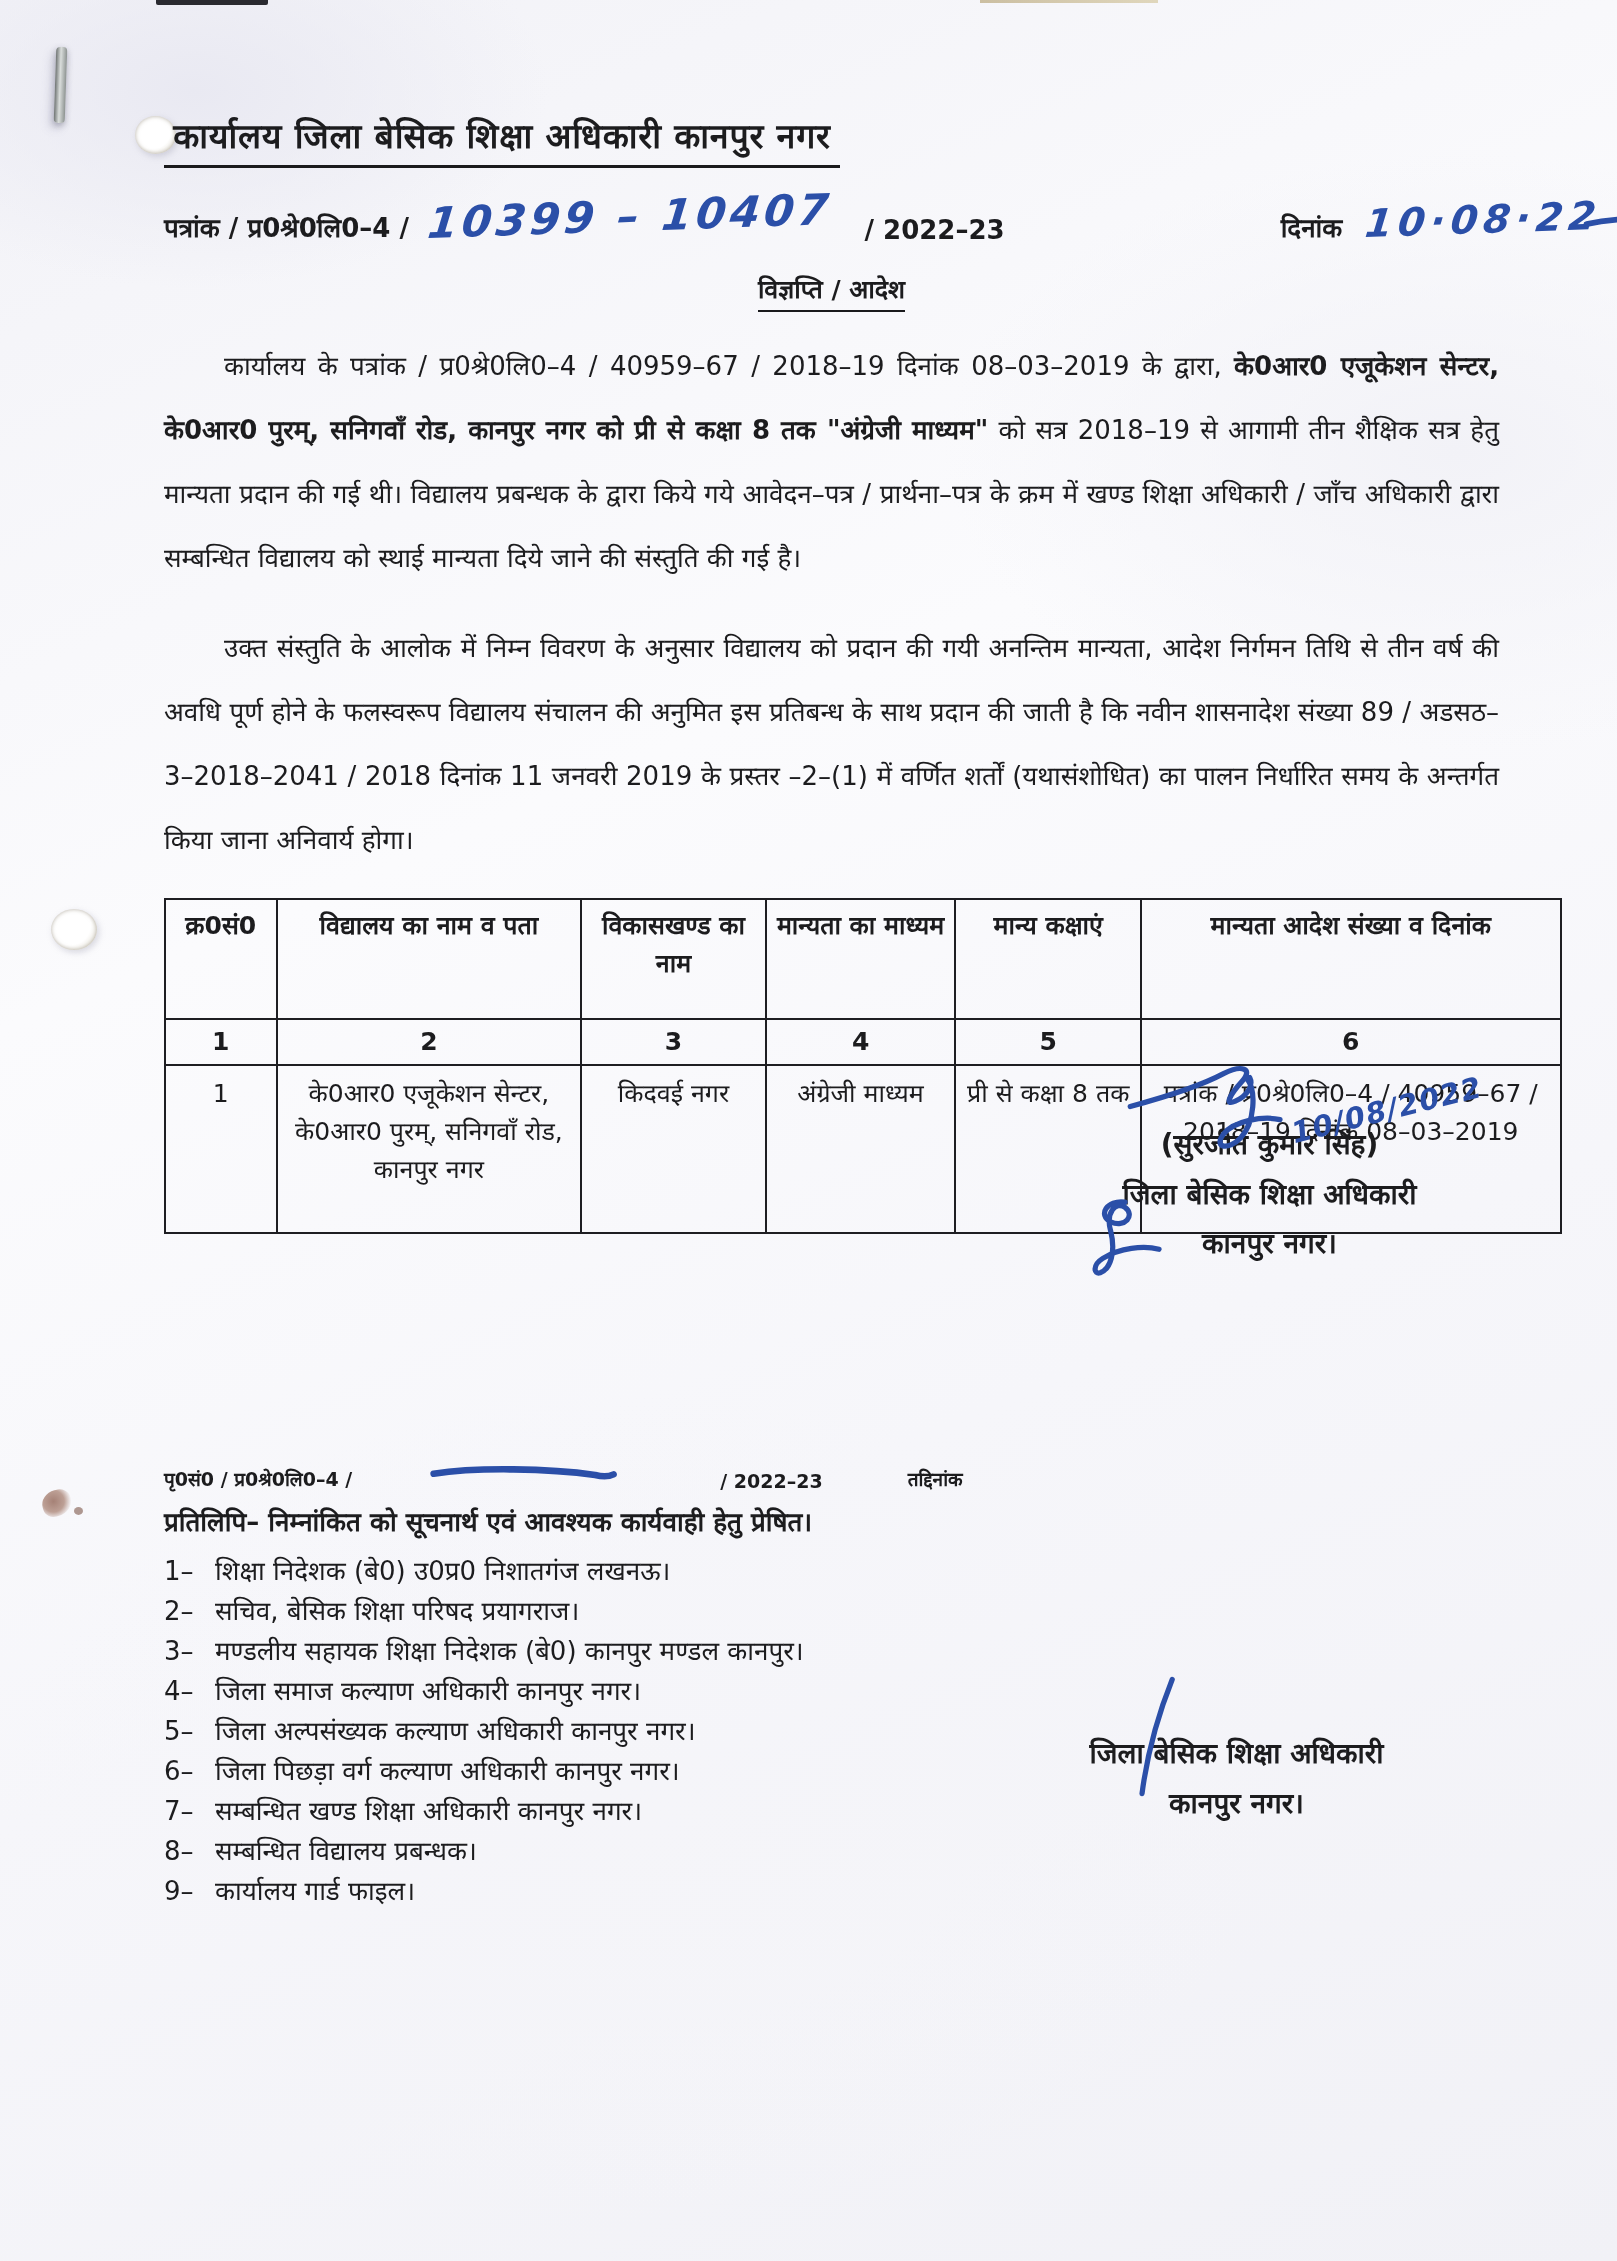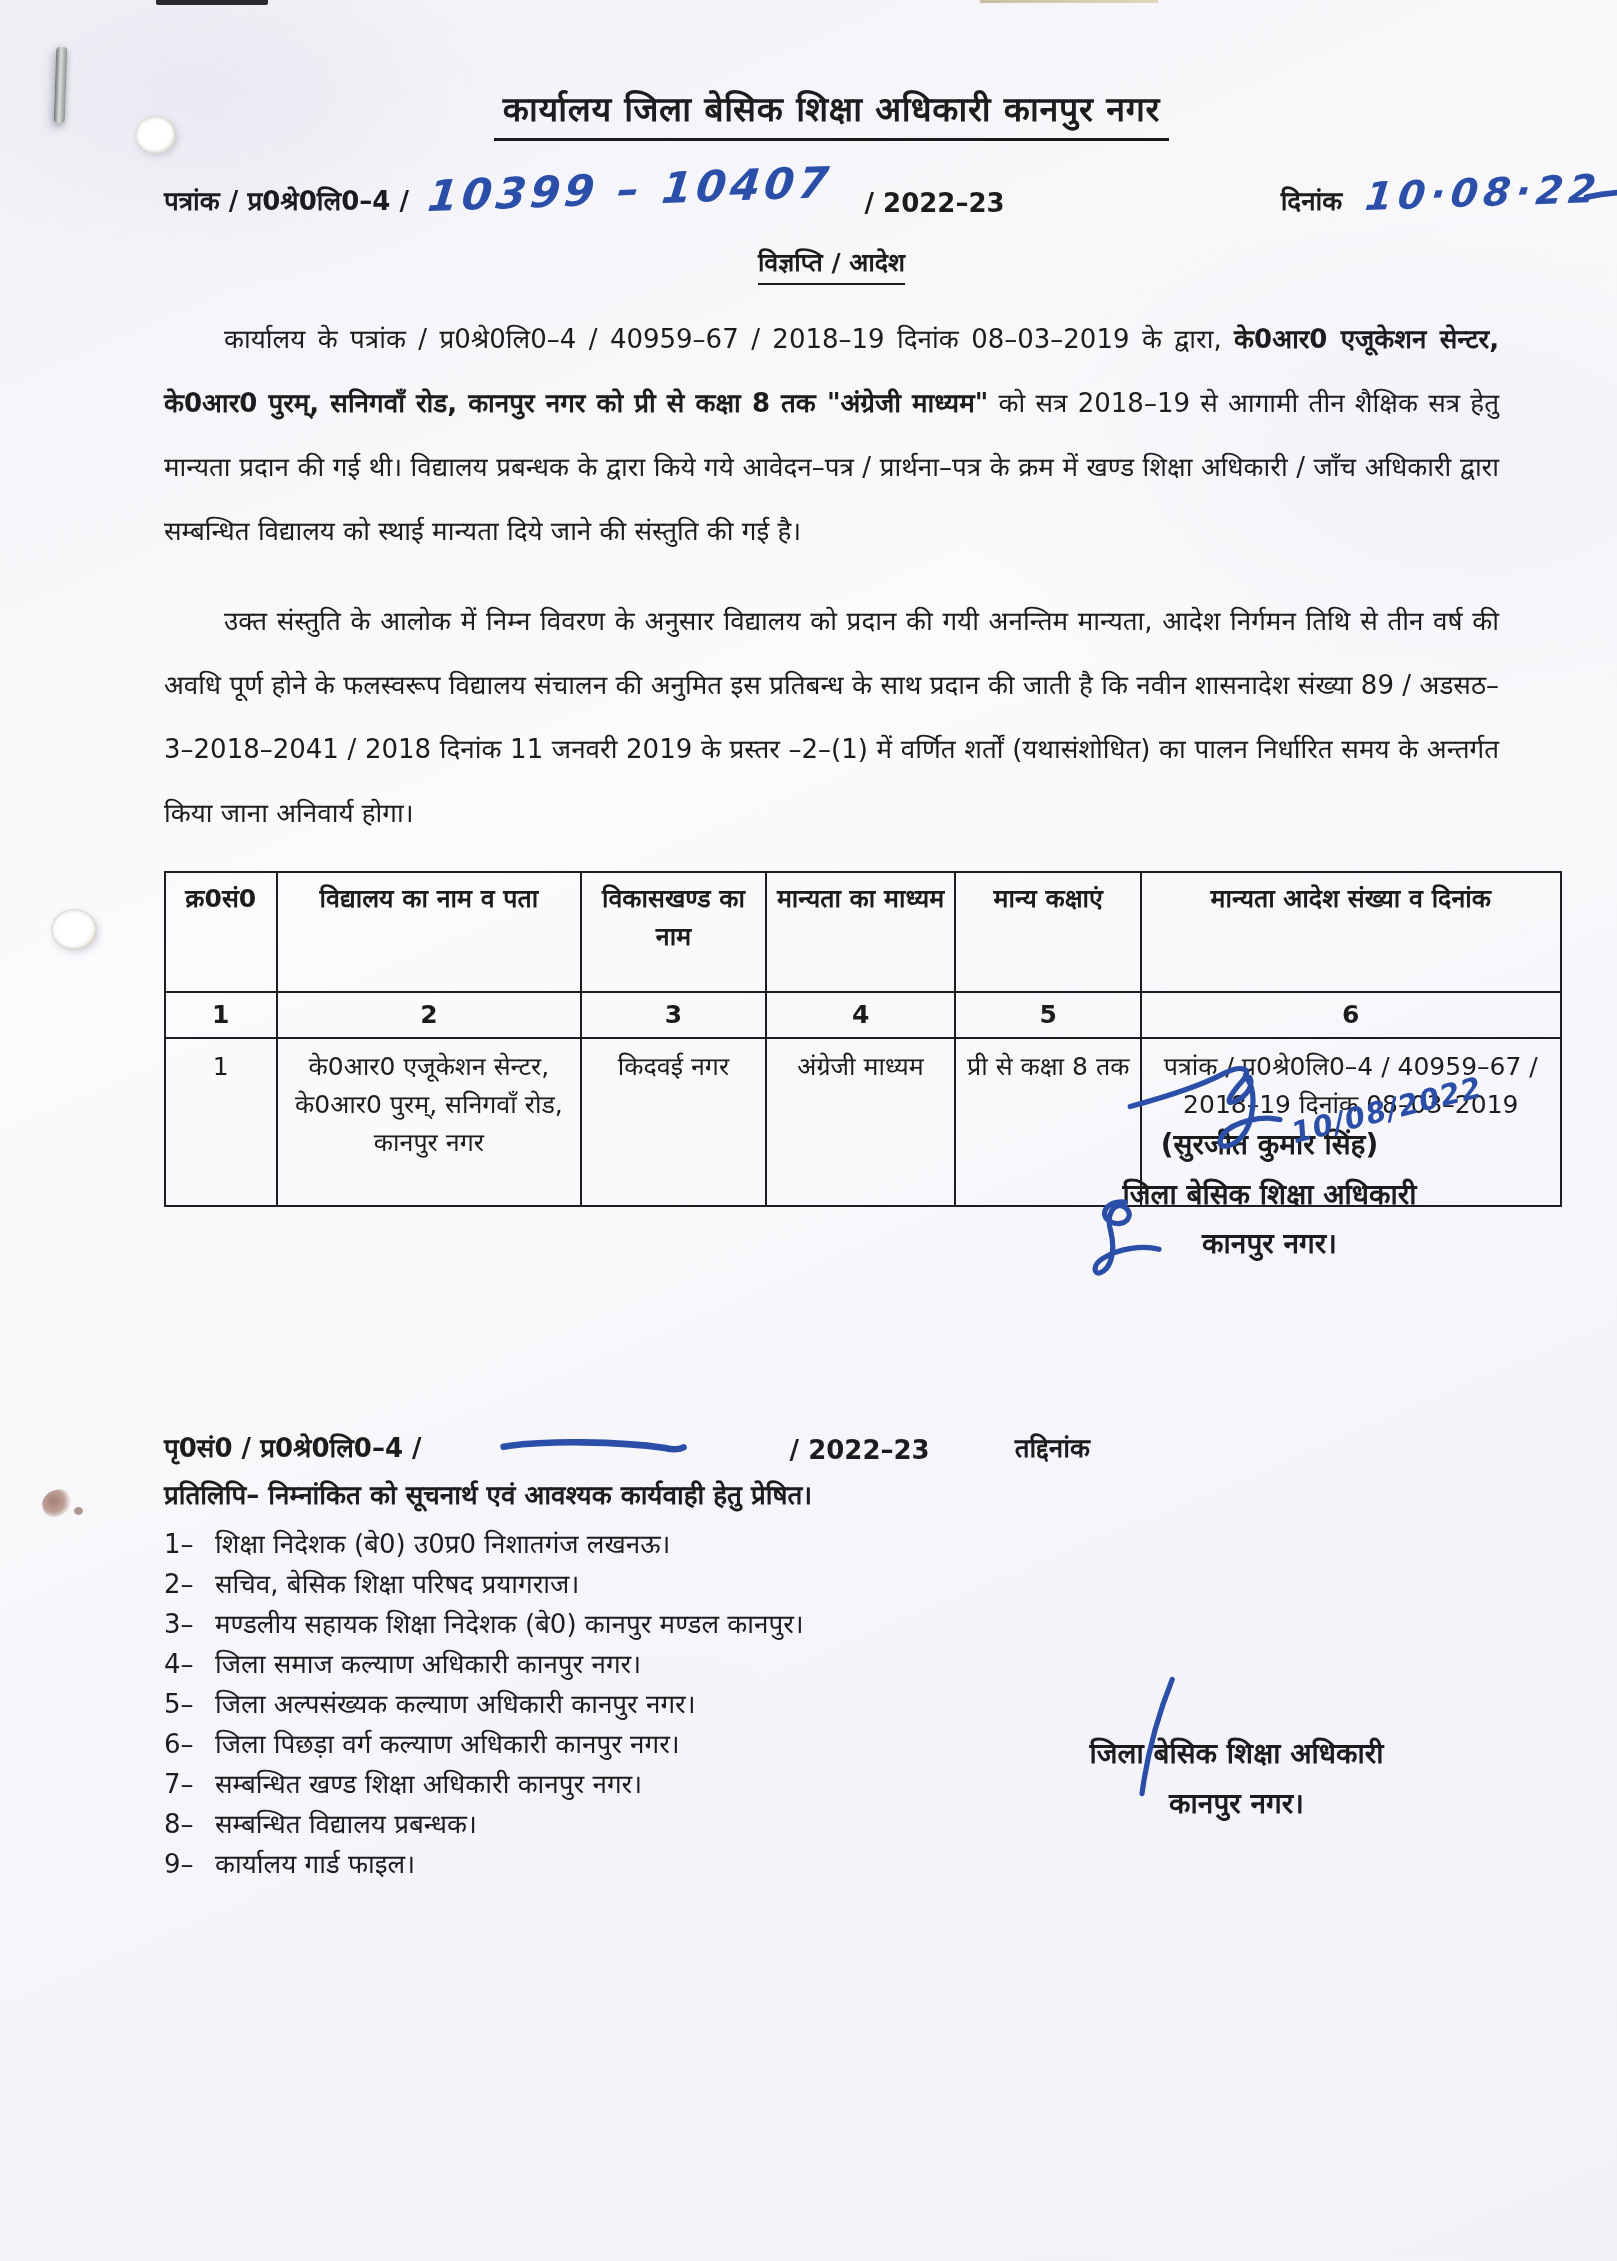--- a/index.html
+++ b/index.html
@@ -42,21 +42,21 @@
   .ink{color:#2b4fa8;}
   .hand{
     font-style:italic;
     letter-spacing:2.6px;
     transform:skewX(-8deg) rotate(-2deg);
     font-weight:bold;
   }
   
   .content{position:absolute;left:164px;top:0;width:1335px;}
   .doc-title{
-    margin-top:85px;text-align:center;
+    margin-top:112px;
   }
   .doc-title span{
     display:inline-block;font-size:34px;font-weight:bold;
     border-bottom:3.3px solid #1a1a1c;padding:0 9.2px 6.6px 9.2px;
     letter-spacing:0.7px;
   }
   .refline{
     margin-top:18px;display:flex;align-items:flex-end;font-size:26px;font-weight:bold;height:59px;
   }
   .refline .label{white-space:nowrap;}
@@ -97,21 +97,21 @@
     position:absolute;left:1013px;top:1052px;width:513px;text-align:center;
   }
   .sig-scribble{position:absolute;left:112px;top:6.6px;}
   .sig-date{position:absolute;left:276px;top:41px;font-size:29px;letter-spacing:1.3px;white-space:nowrap;transform:rotate(-14deg) skewX(-10deg);font-weight:bold;}
   .sig-name{margin-top:72px;font-size:28px;font-weight:bold;}
   .sig-desig{margin-top:12px;font-size:28px;font-weight:bold;}
   .sig-place{margin-top:10.5px;font-size:28px;font-weight:bold;position:relative;}
   .sig-place .pre-scribble{position:absolute;left:78px;top:-30px;}
   
   .endorse{
-    margin-top:217px;display:flex;align-items:flex-end;font-size:26px;font-weight:bold;height:41px;
+    margin-top:217px;display:flex;align-items:flex-end;font-size:19px;font-weight:bold;height:41px;
   }
   .endorse .dash{margin:0 0 9.2px 79px;}
   .endorse .session{margin-left:92px;white-space:nowrap;}
   .endorse .tadd{margin-left:85px;white-space:nowrap;}
   .copyline{margin-top:10.5px;font-size:26px;font-weight:bold;}
   .copies{margin-top:12px;}
   .copy-item{display:flex;font-size:26px;line-height:40px;}
   .copy-item .num{width:51px;flex:0 0 51px;}
   
   .foot-sig{

